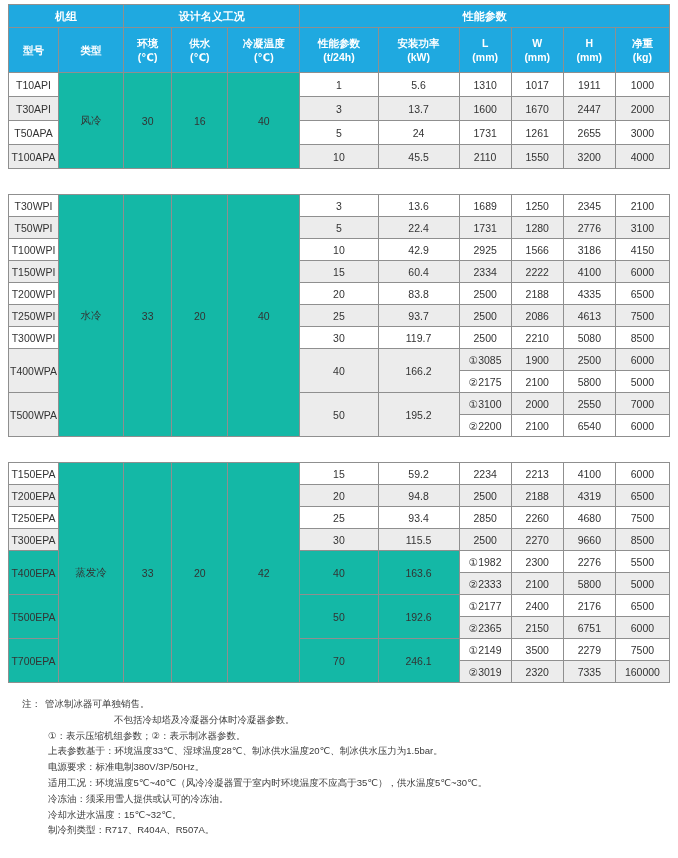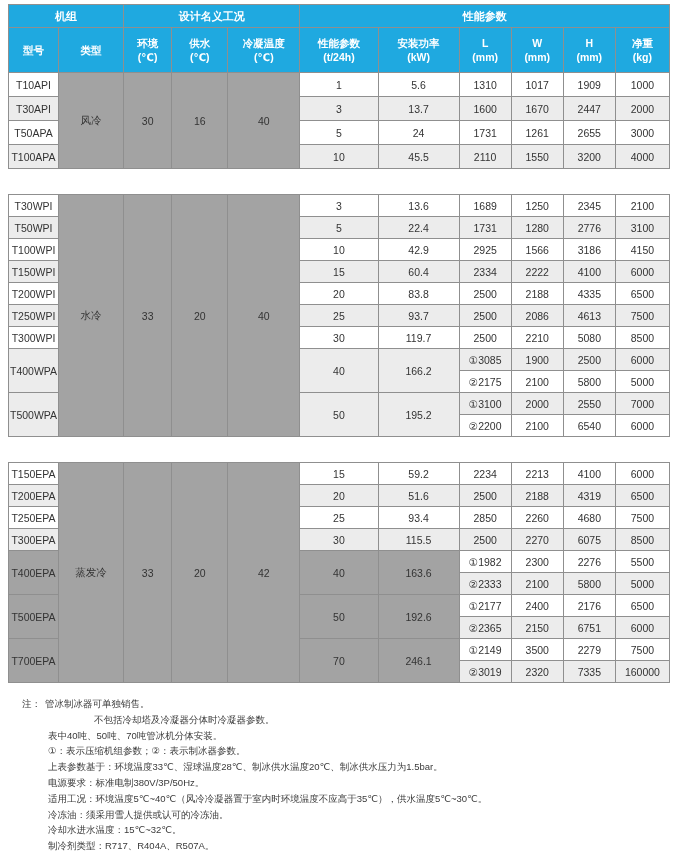--- a/index.html
+++ b/index.html
@@ -29,29 +29,29 @@
     background:var(--header-bg);color:var(--header-text);
     font-weight:bold;
   }
   tr.group-row th{height:22px;font-size:11px;}
   tr.cols-row th{height:44px;}
   .th-name{line-height:1.4;}
   .th-unit{line-height:1.3;}
   .t1 tbody td{height:23px;margin-top:48px;}
   .t2 td,.t3 td{height:21px;}
   tr.alt td{background:var(--row-alt);}
-  td.merged{background:#a3a3a3;}
+  td.merged{background:#14b8a6;}
   .notes{
     margin-top:13px;padding-left:14px;
     font-size:9.5px;line-height:15.8px;color:#3a3a3a;
   }
   .note-line{white-space:nowrap;}
   .note-prefix{margin-right:4px;}
   .ind1{margin-left:26px;}
-  .ind2{margin-left:72px;}
+  .ind2{margin-left:92px;}
 </style>
 </head>
 <body>
 
 <div class="page">
 
   <table class="t1 block" style="margin-top:0">
     <colgroup>
       <col style="width:50px">
         <col style="width:65px">
@@ -120,21 +120,21 @@
       <tr>
         <td>T10API</td>
         <td class="merged" rowspan="4">风冷</td>
         <td class="merged" rowspan="4">30</td>
         <td class="merged" rowspan="4">16</td>
         <td class="merged" rowspan="4">40</td>
         <td>1</td>
         <td>5.6</td>
         <td>1310</td>
         <td>1017</td>
-        <td>1909</td>
+        <td>1911</td>
         <td>1000</td>
       </tr>
       <tr class="alt">
         <td>T30API</td>
         <td>3</td>
         <td>13.7</td>
         <td>1600</td>
         <td>1670</td>
         <td>2447</td>
         <td>2000</td>
@@ -299,42 +299,42 @@
         <td>15</td>
         <td>59.2</td>
         <td>2234</td>
         <td>2213</td>
         <td>4100</td>
         <td>6000</td>
       </tr>
       <tr class="alt">
         <td>T200EPA</td>
         <td>20</td>
-        <td>51.6</td>
+        <td>94.8</td>
         <td>2500</td>
         <td>2188</td>
         <td>4319</td>
         <td>6500</td>
       </tr>
       <tr>
         <td>T250EPA</td>
         <td>25</td>
         <td>93.4</td>
         <td>2850</td>
         <td>2260</td>
         <td>4680</td>
         <td>7500</td>
       </tr>
       <tr class="alt">
         <td>T300EPA</td>
         <td>30</td>
         <td>115.5</td>
         <td>2500</td>
         <td>2270</td>
-        <td>6075</td>
+        <td>9660</td>
         <td>8500</td>
       </tr>
       <tr>
         <td class="merged" rowspan="2">T400EPA</td>
         <td class="merged" rowspan="2">40</td>
         <td class="merged" rowspan="2">163.6</td>
         <td>①1982</td>
         <td>2300</td>
         <td>2276</td>
         <td>5500</td>
@@ -374,21 +374,20 @@
         <td>2320</td>
         <td>7335</td>
         <td>160000</td>
       </tr>
     </tbody>
   </table>
 
   <div class="notes">
     <div class="note-line"><span class="note-prefix">注：</span><span>管冰制冰器可单独销售。</span></div>
     <div class="note-line ind2">不包括冷却塔及冷凝器分体时冷凝器参数。</div>
-    <div class="note-line ind1">表中40吨、50吨、70吨管冰机分体安装。</div>
     <div class="note-line ind1">①：表示压缩机组参数；②：表示制冰器参数。</div>
     <div class="note-line ind1">上表参数基于：环境温度33℃、湿球温度28℃、制冰供水温度20℃、制冰供水压力为1.5bar。</div>
     <div class="note-line ind1">电源要求：标准电制380V/3P/50Hz。</div>
     <div class="note-line ind1">适用工况：环境温度5℃~40℃（风冷冷凝器置于室内时环境温度不应高于35℃），供水温度5℃~30℃。</div>
     <div class="note-line ind1">冷冻油：须采用雪人提供或认可的冷冻油。</div>
     <div class="note-line ind1">冷却水进水温度：15℃~32℃。</div>
     <div class="note-line ind1">制冷剂类型：R717、R404A、R507A。</div>
 
   </div>
 

